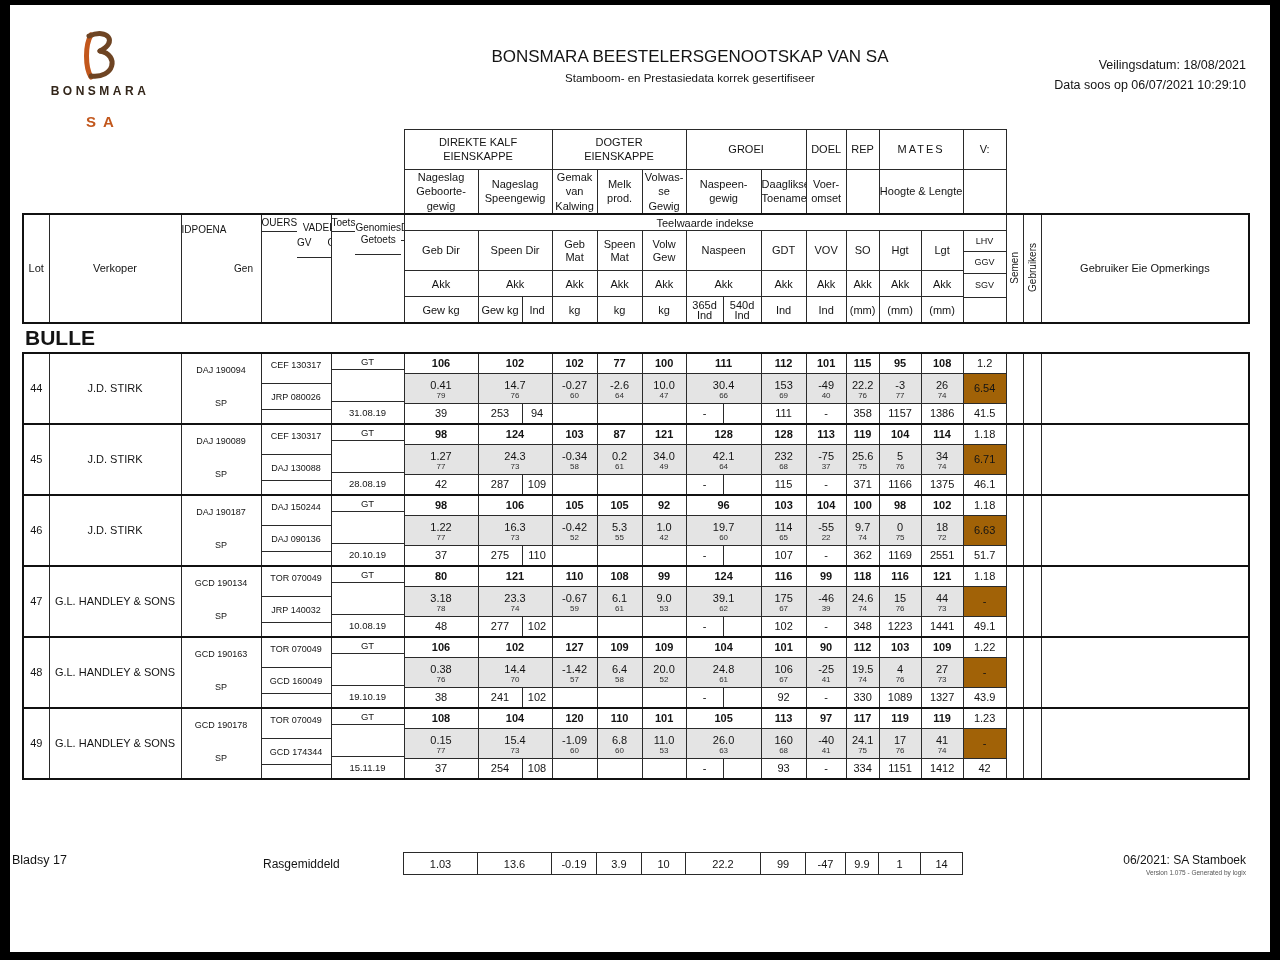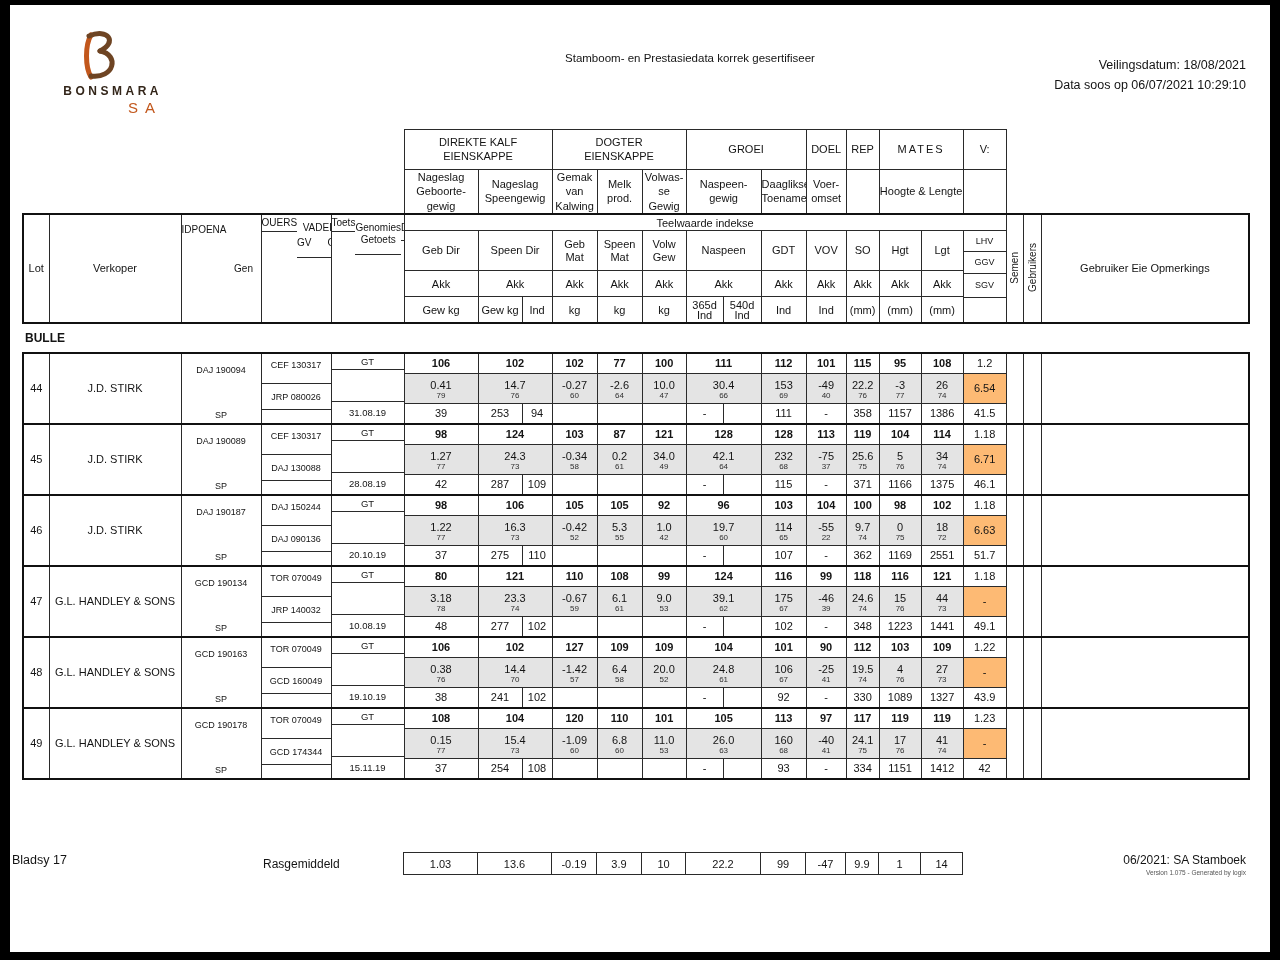--- a/index.html
+++ b/index.html
@@ -1,24 +1,24 @@
 <!DOCTYPE html>
 <html style="--brand-orange: #c2571c; --ink: #111111; --line: #2a2a2a; --shade: #e4e4e4;"><head>
 <meta charset="utf-8">
 <style>
   *{margin:0;padding:0;box-sizing:border-box}
   html,body{width:1280px;height:960px}
   body{background:#000;font-family:"Liberation Sans","DejaVu Sans",sans-serif;color:#141414;position:relative;overflow:hidden}
   .page{position:absolute;left:10px;top:5px;width:1260px;height:947px;background:#fff}
 
   
-  .logo{position:absolute;left:28px;top:24px;width:124px;text-align:right}
+  .logo{position:absolute;left:28px;top:24px;width:124px;text-align:center}
   .logo svg{display:block;margin:0 auto}
   .logo-name{font-size:12px;letter-spacing:3.5px;color:#33261a;margin-top:3px;font-weight:600}
-  .logo-sa{font-size:15px;letter-spacing:7px;color:var(--brand-orange,#c2571c);font-weight:400;margin-top:1px;padding-left:7px}
+  .logo-sa{font-size:15px;letter-spacing:7px;color:var(--brand-orange,#c2571c);font-weight:700;margin-top:15px;padding-left:7px}
   .titleblock{position:absolute;left:390px;top:42px;width:580px;text-align:center}
   .title{font-size:17px}
   .sub{font-size:11.5px;margin-top:5px}
   .dates{position:absolute;right:24px;top:50px;text-align:right;font-size:12.5px;line-height:20px}
 
   
   table.main{position:absolute;left:12px;top:124px;width:1226px;border-collapse:collapse;table-layout:fixed;border-bottom:2px solid var(--ink,#111)}
   .main td{border:1px solid var(--line,#2a2a2a);padding:0;text-align:center;vertical-align:middle;font-size:11px;overflow:hidden}
   .main td.ghost{border:none}
   tr.g1{height:40px} tr.g2{height:43px} tr.h1{height:17px} tr.h2{height:40px}
@@ -44,36 +44,36 @@
   .colh{font-size:11px;white-space:pre-line;line-height:13px}
   .akkh{font-size:9px}
   .unith{font-size:8.5px;white-space:pre-line;line-height:10px}
   .hb2{border-bottom:2px solid var(--ink,#111) !important}
   .vs{font-size:9px;display:flex;align-items:center;justify-content:center}
   .vs1{height:20px}.vs2{height:22px}.vs3{height:24px}
   .vert{writing-mode:vertical-rl;transform:rotate(180deg);display:inline-block;font-size:10px}
   .vtd{vertical-align:middle}
   .opm-h{font-size:11px}
   .sectcell{text-align:left !important;background:#fff}
-  .bulle{font-weight:bold;font-size:12px;padding-left:2px}
+  .bulle{font-weight:bold;font-size:21px;padding-left:2px}
   
   tr.rowA td{border-top:2px solid var(--ink,#111)}
   .bulls tr:last-child td{border-bottom:2px solid var(--ink,#111)}
   .lotc{font-size:12px}
   .verkc{font-size:8px}
   .idc,.parc,.toec{vertical-align:top}
   .idtop{font-size:9px;padding-top:11px}
-  .idbot{font-size:9px;padding-bottom:3px}
+  .idbot{font-size:9px;padding-bottom:15px}
   .p1{height:30px;line-height:22px;font-size:9px}
   .p2{height:26px;line-height:26px;font-size:9px}
   .t1{height:16px;line-height:16px;font-size:9.5px}
   .t3{height:22px;line-height:22px;font-size:9.5px}
   .ia{font-weight:bold;font-size:13px}
   tr.rowB td{background:var(--shade,#e4e4e4)}
-  tr.rowB td.vc{background:#fdba74}
+  tr.rowB td.vc{background:#a16207}
   .twv{font-size:11px;line-height:12px;margin-top:3px}
   .ak{font-size:8px;line-height:9px;color:#2e2e2e}
   .mc{font-size:11px}
   .vc{font-size:11px}
   .el{border-left:2px solid var(--ink,#111) !important}
   .er{border-right:2px solid var(--ink,#111) !important}
 
   
   .ras-label{position:absolute;left:253px;top:852px;font-size:12px}
   table.rastab{position:absolute;left:393px;top:847px;width:559px;border-collapse:collapse;table-layout:fixed}
@@ -91,20 +91,21 @@
     <svg width="58" height="52" viewBox="0 0 56 52">
       <path d="M19 6 C 13 16 13 38 19 48" fill="none" style="stroke:var(--brand-orange,#6e4423)" stroke="#6e4423" stroke-width="5" stroke-linecap="round"></path>
       <path d="M17 7 C 36 -1 46 13 28 22" fill="none" stroke="#6e4423" stroke-width="5" stroke-linecap="round"></path>
       <path d="M28 22 C 48 26 42 50 19 47" fill="none" stroke="#6e4423" stroke-width="5" stroke-linecap="round"></path>
     </svg>
     <div class="logo-name">BONSMARA</div>
     <div class="logo-sa">SA</div>
   </div>
 
   <div class="titleblock">
+    <div class="title">BONSMARA BEESTELERSGENOOTSKAP VAN SA</div>
     <div class="sub">Stamboom- en Prestasiedata korrek gesertifiseer</div>
   </div>
 
   <div class="dates">
     <div>Veilingsdatum: 18/08/2021</div>
     <div>Data soos op 06/07/2021 10:29:10</div>
   </div>
 
   <table class="main">
     <colgroup>

